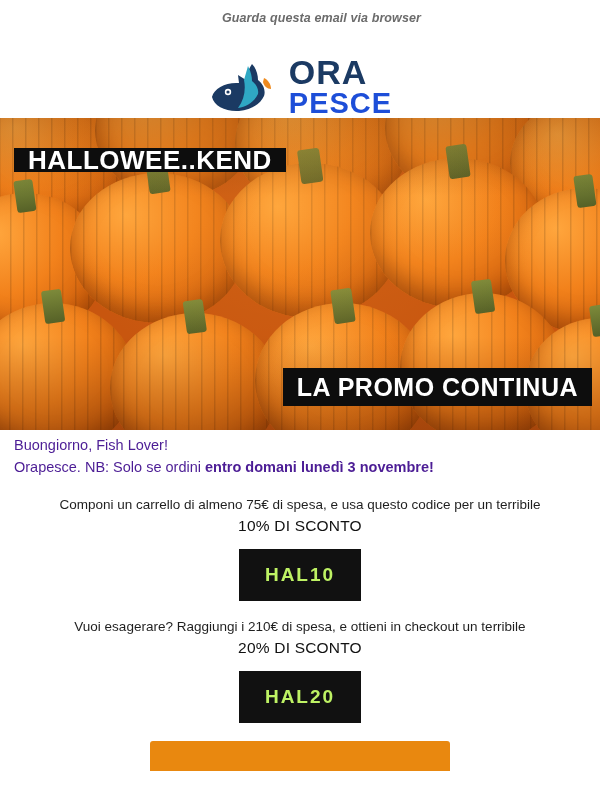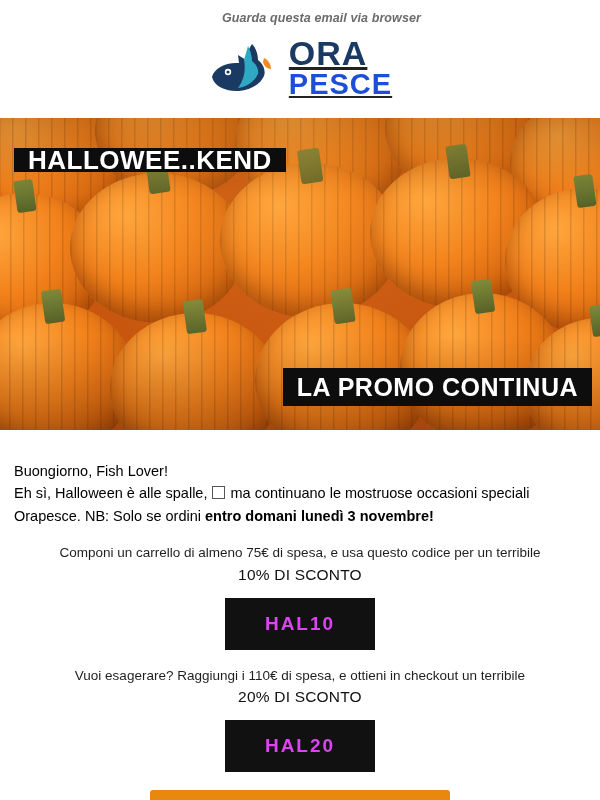--- a/index.html
+++ b/index.html
@@ -37,24 +37,23 @@
     color: #6b6b6b;
     text-decoration: none;
     letter-spacing: 0.1px;
   }
 
   
   .logo-band {
     height: 82px;
     background: #ffffff;
     display: flex;
-    align-items: flex-start;
+    align-items: flex-end;
     justify-content: center;
     gap: 15px;
-    text-decoration: underline;
   }
   .logo-mark {
     width: 66px;
     height: 62px;
     position: relative;
     flex: 0 0 auto;
   }
   .logo-text {
     display: flex;
     flex-direction: column;
@@ -134,24 +133,24 @@
     right: 8px;
     bottom: 24px;
     height: 38px;
     padding: 0 14px;
     font-size: 25px;
     margin-left: 32px;
   }
 
   
   .body-copy {
-    padding: 30px 14px 0 14px;
+    padding: 4px 14px 0 14px;
     font-size: 14.5px;
     line-height: 1.55;
-    color: #000000;
+    color: #4c1d95;
   }
   .body-copy p {
     margin: 0;
   }
   .body-copy strong {
     font-weight: bold;
   }
   .glyph-box {
     display: inline-block;
     width: 11px;
@@ -173,24 +172,24 @@
   }
   .offer-discount {
     font-size: 15.5px;
     font-weight: normal;
     color: #111111;
     margin-top: 2px;
     letter-spacing: 0.2px;
   }
   .code-btn {
     margin: 14px auto 0 auto;
-    width: 150px;
+    width: 122px;
     height: 52px;
     background: #111111;
-    color: #d946ef;
+    color: #bef264;
     font-size: 19px;
     font-weight: bold;
     letter-spacing: 2px;
     display: flex;
     align-items: center;
     justify-content: center;
     border: 0;
     cursor: pointer;
   }
   .cta-strip {
@@ -245,37 +244,32 @@
       <div class="pumpkin" style="left:525px; top:200px; width:150px; height:140px;"></div>
       <div class="hero-shade"></div>
     </div>
     <div class="hero-badge hero-badge-top">HALLOWEE..KEND</div>
     <div class="hero-badge hero-badge-bottom">LA PROMO CONTINUA</div>
   </div>
 
   <div class="body-copy">
     <p>Buongiorno, Fish Lover!</p>
     <p>
-      <span>Eh sì, Halloween è alle spalle,</span>
-      <span class="glyph-box"></span>
-      <span>ma continuano le mostruose occasioni speciali</span>
-    </p>
-    <p>
       <span>Orapesce. NB: Solo se ordini</span>
       <strong>entro domani lunedì 3 novembre!</strong>
     </p>
   </div>
 
   <div class="offer">
     <div class="offer-line">Componi un carrello di almeno 75€ di spesa, e usa questo codice per un terribile</div>
     <div class="offer-discount">10% DI SCONTO</div>
     <button class="code-btn">HAL10</button>
   </div>
 
   <div class="offer">
-    <div class="offer-line">Vuoi esagerare? Raggiungi i 110€ di spesa, e ottieni in checkout un terribile</div>
+    <div class="offer-line">Vuoi esagerare? Raggiungi i 210€ di spesa, e ottieni in checkout un terribile</div>
     <div class="offer-discount">20% DI SCONTO</div>
     <button class="code-btn">HAL20</button>
   </div>
 
   <div class="cta-strip"></div>
 
 </div>
 
 </body></html>

